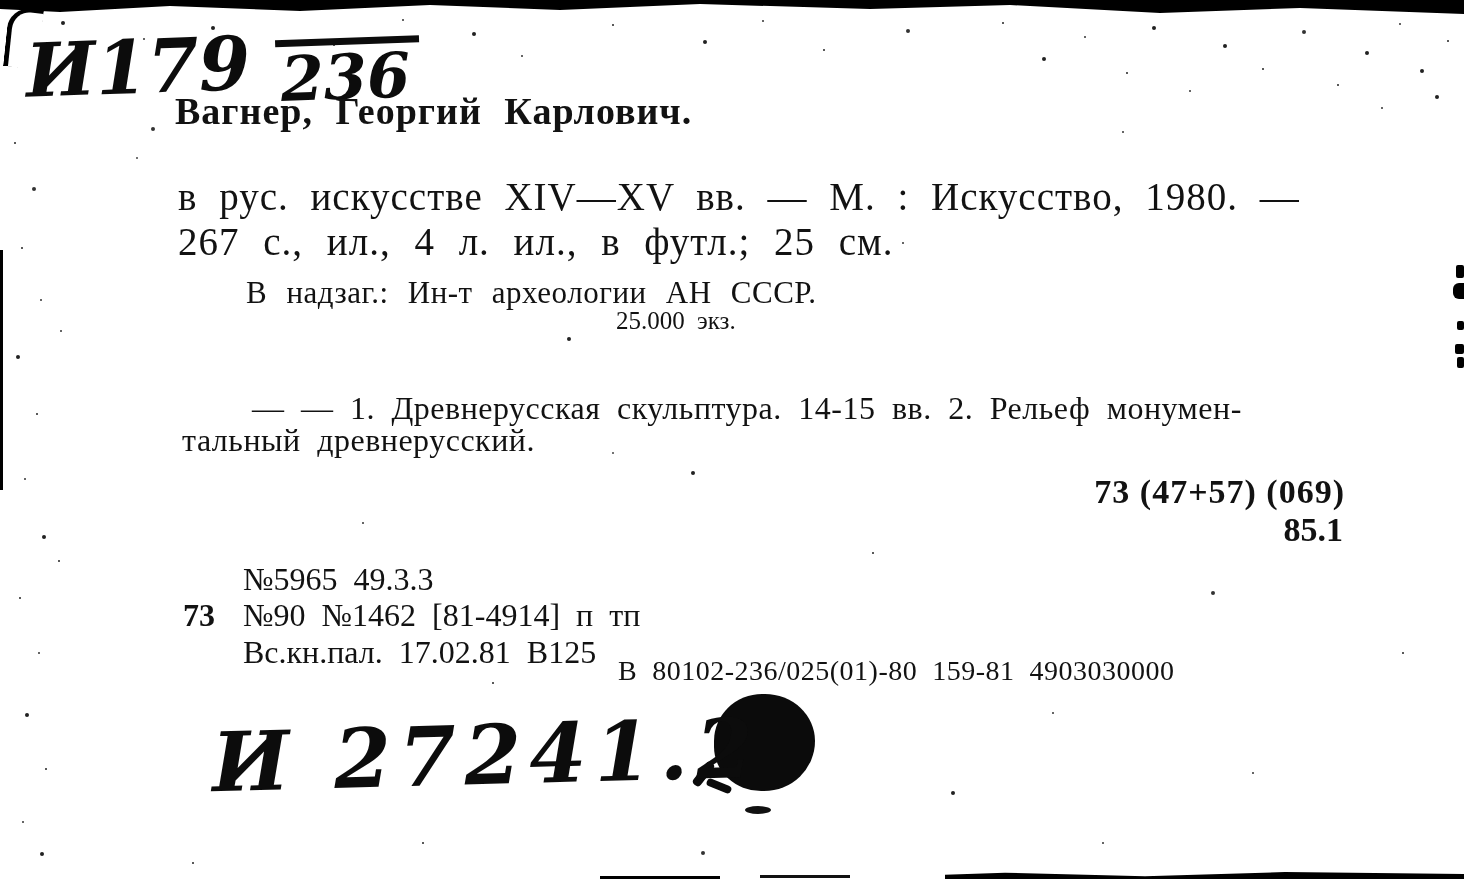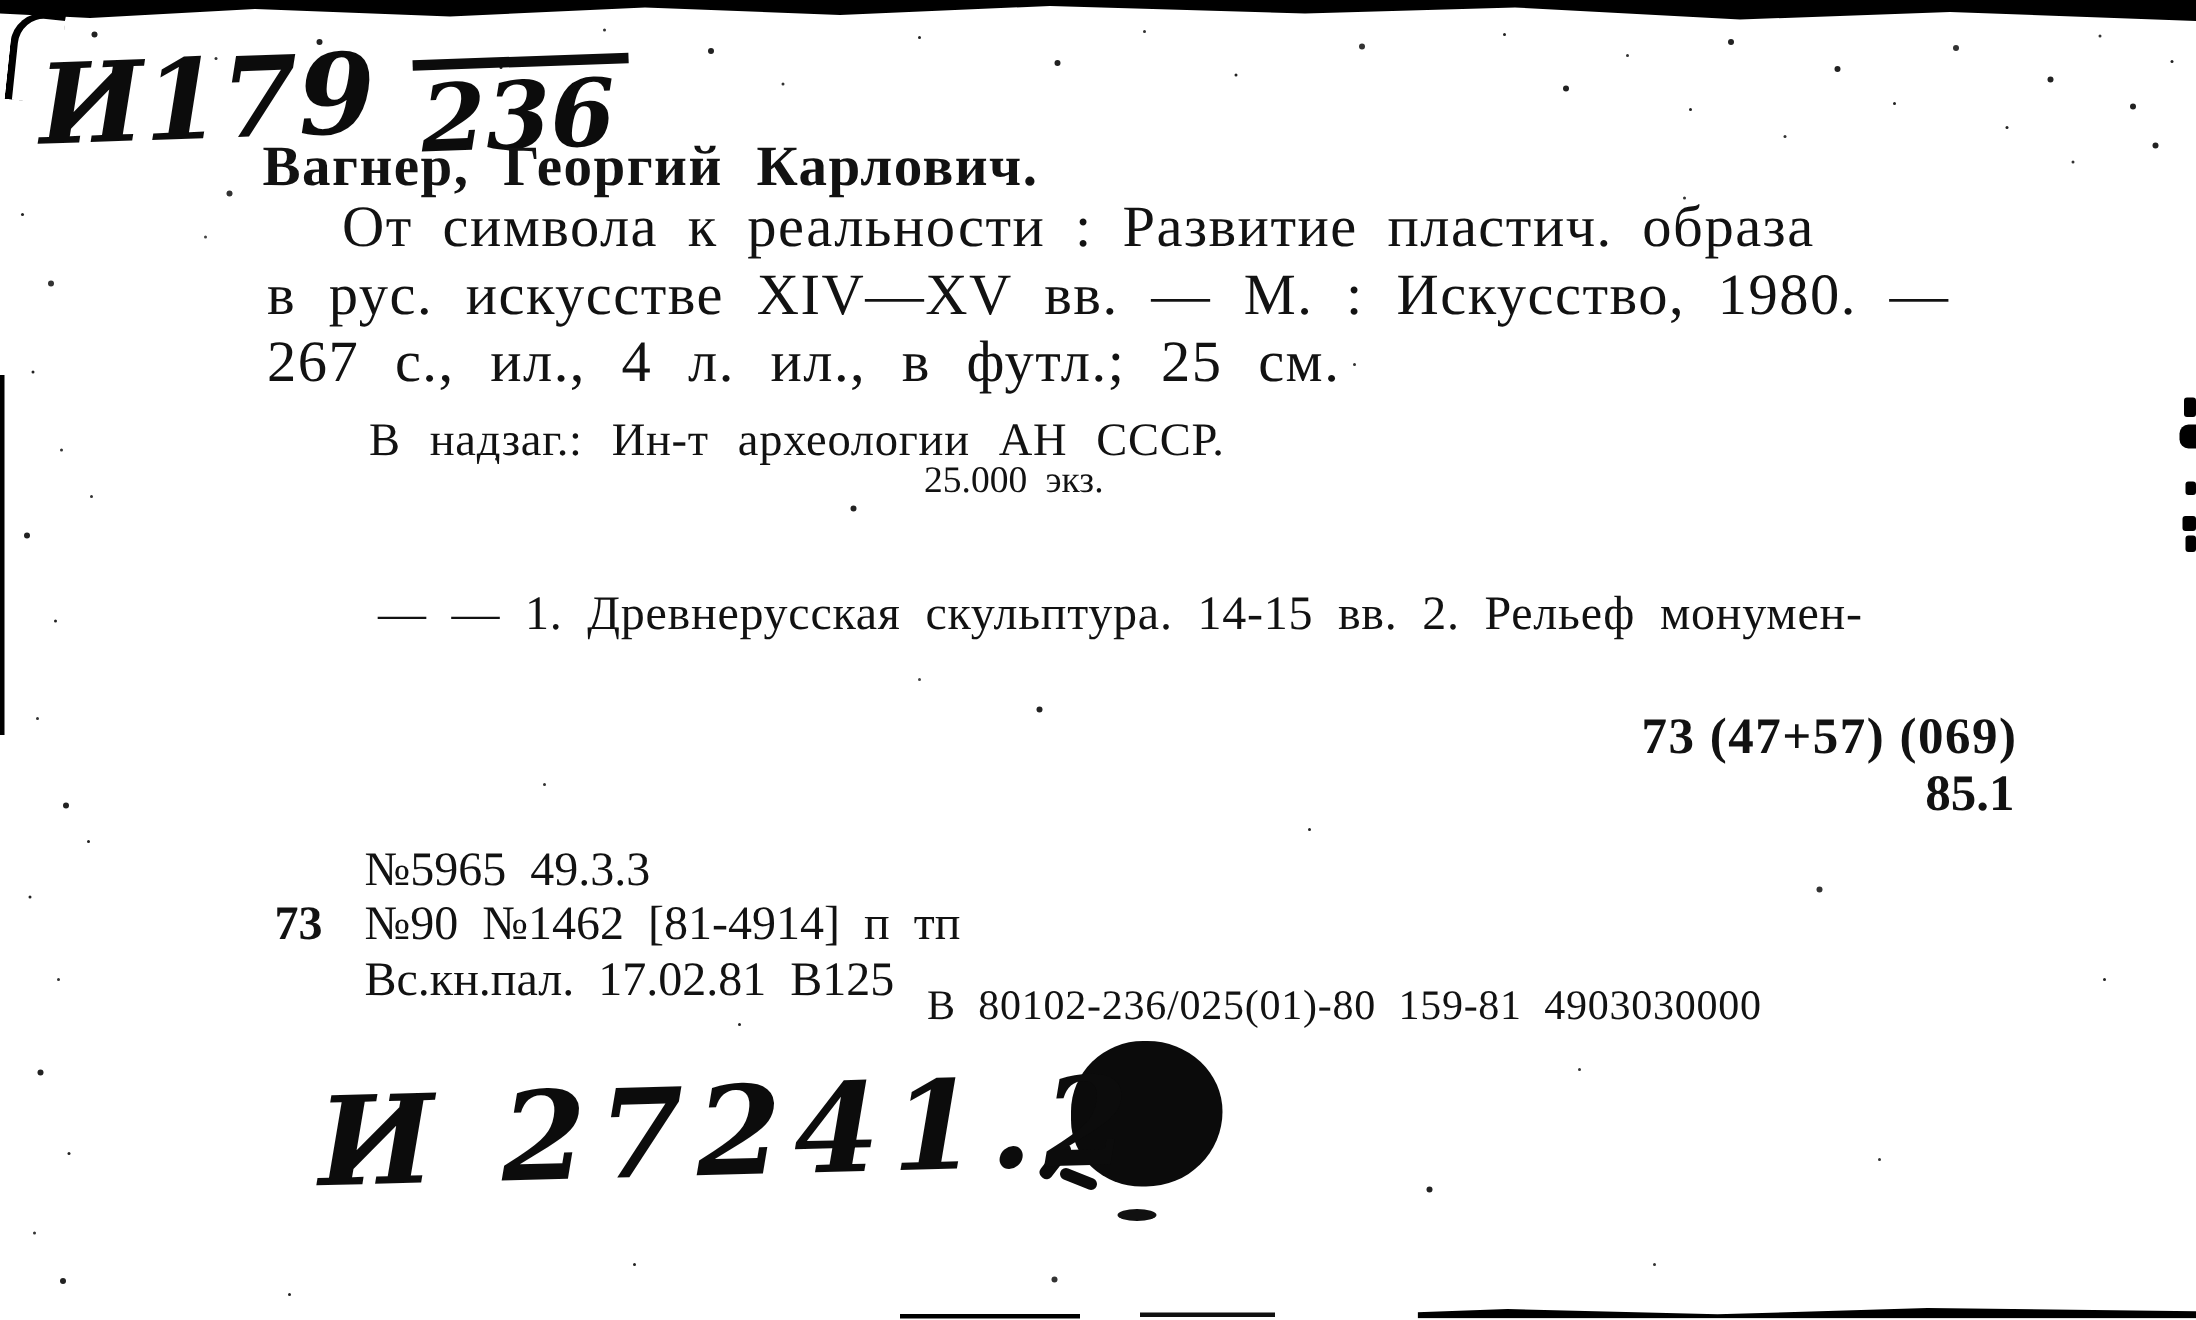--- a/index.html
+++ b/index.html
@@ -97,26 +97,26 @@
   <div class="noise n-top"></div>
   <div class="noise n-left"></div>
   <div class="noise n-mid"></div>
 
   <div class="line hw hw-top">
     <span>И179</span>
     <span class="ovl">236</span>
   </div>
 
   <div class="line author">Вагнер, Георгий Карлович.</div>
-  <div class="line title1">От символа к реальности : Развитие пластич. образа</div>
   <div class="line title2">в рус. искусстве XIV—XV вв. — М. : Искусство, 1980. —</div>
   <div class="line title3">267 с., ил., 4 л. ил., в футл.; 25 см.</div>
   <div class="line note1">В надзаг.: Ин-т археологии АН СССР.</div>
   <div class="line note2b">25.000 экз.</div>
   <div class="line subj1">— — 1. Древнерусская скульптура. 14-15 вв. 2. Рельеф монумен-</div>
+  <div class="line subj2">тальный древнерусский.</div>
 
   <div class="line udc">73 (47+57) (069)</div>
   <div class="line bbk">85.1</div>
 
   <div class="line code1">№5965&nbsp;&nbsp;49.3.3</div>
   <div class="line code2p">73</div>
   <div class="line code2">№90&nbsp;&nbsp;№1462&nbsp;&nbsp;[81-4914]&nbsp;&nbsp;п&nbsp;&nbsp;тп</div>
   <div class="line code3">Вс.кн.пал.&nbsp;&nbsp;17.02.81&nbsp;&nbsp;В125</div>
   <div class="line code4">В&nbsp;&nbsp;80102-236/025(01)-80&nbsp;&nbsp;159-81&nbsp;&nbsp;4903030000</div>
 

